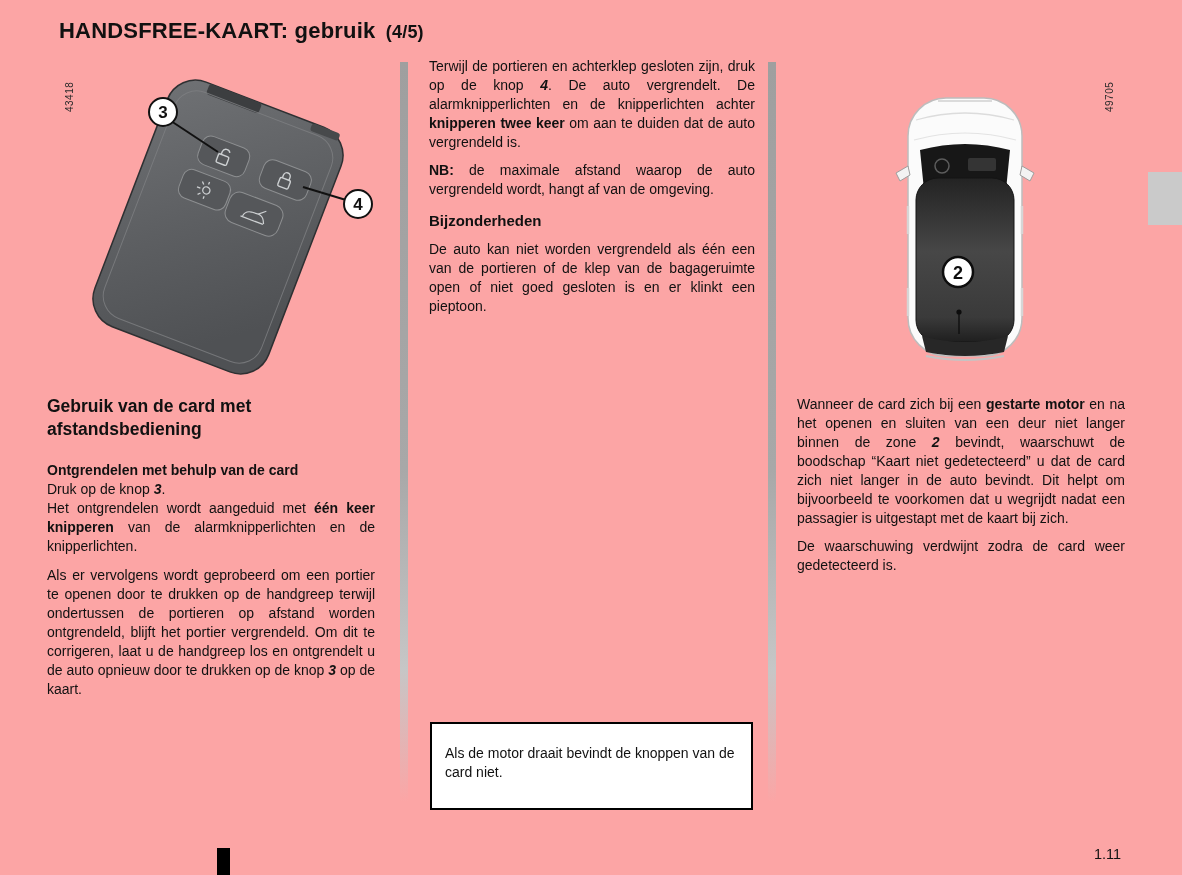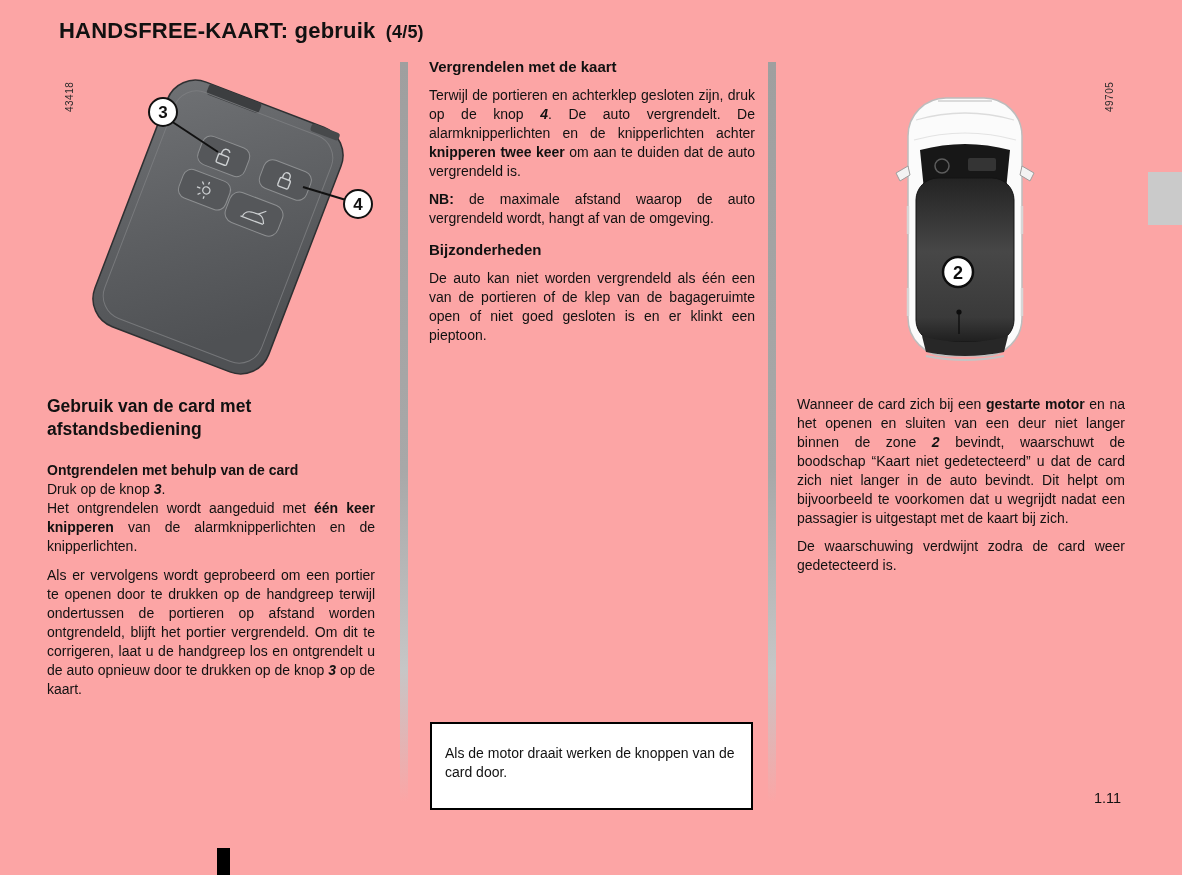--- a/index.html
+++ b/index.html
@@ -32,21 +32,21 @@
   
   .notebox{position:absolute;left:430px;top:722px;width:323px;height:88px;box-sizing:border-box;
     border:2px solid #000;background:#fff;}
   .notebox p{margin:20px 10px 0 13px;font-size:14px;line-height:19px;}
   
   .figref{position:absolute;font-size:10px;letter-spacing:.5px;color:#2b2b2b;
     transform:rotate(-90deg);transform-origin:0 0;white-space:nowrap;}
   .figref.fleft{left:64px;top:112px;}
   .figref.fright{left:1104px;top:112px;}
   
-  .pagenum{position:absolute;left:1094px;top:790px;font-size:14.5px;text-align:right;}
+  .pagenum{position:absolute;left:1094px;top:846px;font-size:14.5px;text-align:right;}
   .edgetab{position:absolute;left:1148px;top:172px;width:34px;height:53px;background:#cacaca;}
   .printmark{position:absolute;left:217px;top:848px;width:13px;height:27px;background:#000;}
   
   .fig{position:absolute;}
   .fig-card{left:55px;top:58px;width:345px;height:325px;}
   .fig-car{left:860px;top:60px;width:280px;height:320px;}
 </style>
 </head>
 <body>
 
@@ -167,29 +167,28 @@
 
   <div class="textcol col-left">
     <h2>Gebruik van de card met afstandsbediening</h2>
     <p class="sub tight">Ontgrendelen met behulp van de  card</p>
     <p class="tight"><span>Druk op de knop </span><span class="b i">3</span><span>.</span></p>
     <p class="tight"><span>Het ontgrendelen wordt aangeduid met </span><span class="b">één keer knipperen</span><span> van de alarmknipperlichten en de knipperlichten.</span></p>
     <p class="retry"><span>Als er vervolgens wordt geprobeerd om een portier te openen door te drukken op de handgreep terwijl ondertussen de portieren op afstand worden ontgrendeld, blijft het portier vergrendeld. Om dit te corrigeren, laat u de handgreep los en ontgrendelt u de auto opnieuw door te drukken op de knop </span><span class="b i">3</span><span> op de kaart.</span></p>
   </div>
 
   <div class="textcol col-mid">
-    <h3>Vergrendelen met de kaart</h3>
     <p><span>Terwijl de portieren en achterklep gesloten zijn, druk op de knop </span><span class="b i">4</span><span>. De auto vergrendelt. De alarmknipperlichten en de knipperlichten achter </span><span class="b">knipperen twee keer</span><span> om aan te duiden dat de auto vergrendeld is.</span></p>
     <p><span class="b">NB:</span><span> de maximale afstand waarop de auto vergrendeld wordt, hangt af van de omgeving.</span></p>
     <h3 class="second">Bijzonderheden</h3>
     <p><span>De auto kan niet worden vergrendeld als één een van de portieren of de klep van de bagageruimte open of niet goed gesloten is en er klinkt een pieptoon.</span></p>
   </div>
 
   <div class="notebox">
-    <p>Als de motor draait werken de knoppen van de card door.</p>
+    <p>Als de motor draait bevindt de knoppen van de card niet.</p>
   </div>
 
   <div class="textcol col-right">
     <p><span>Wanneer de card zich bij een </span><span class="b">gestarte motor</span><span> en na het openen en sluiten van een deur niet langer binnen de zone </span><span class="b i">2</span><span> bevindt, waarschuwt de boodschap “Kaart niet gedetecteerd” u dat de card zich niet langer in de auto bevindt. Dit helpt om bijvoorbeeld te voorkomen dat u wegrijdt nadat een passagier is uitgestapt met de kaart bij zich.</span></p>
     <p><span>De waarschuwing verdwijnt zodra de card weer gedetecteerd is.</span></p>
   </div>
 
   <div class="pagenum">1.11</div>
   <div class="edgetab"></div>
   <div class="printmark"></div>

